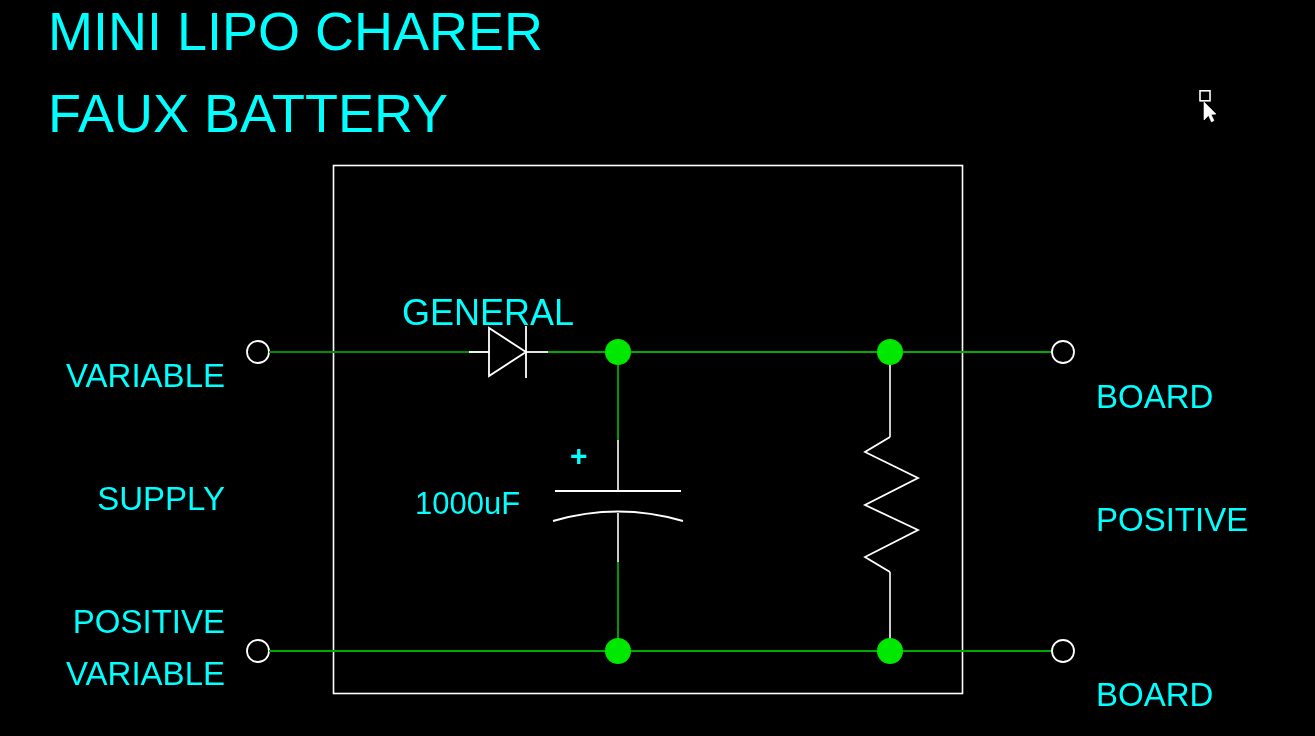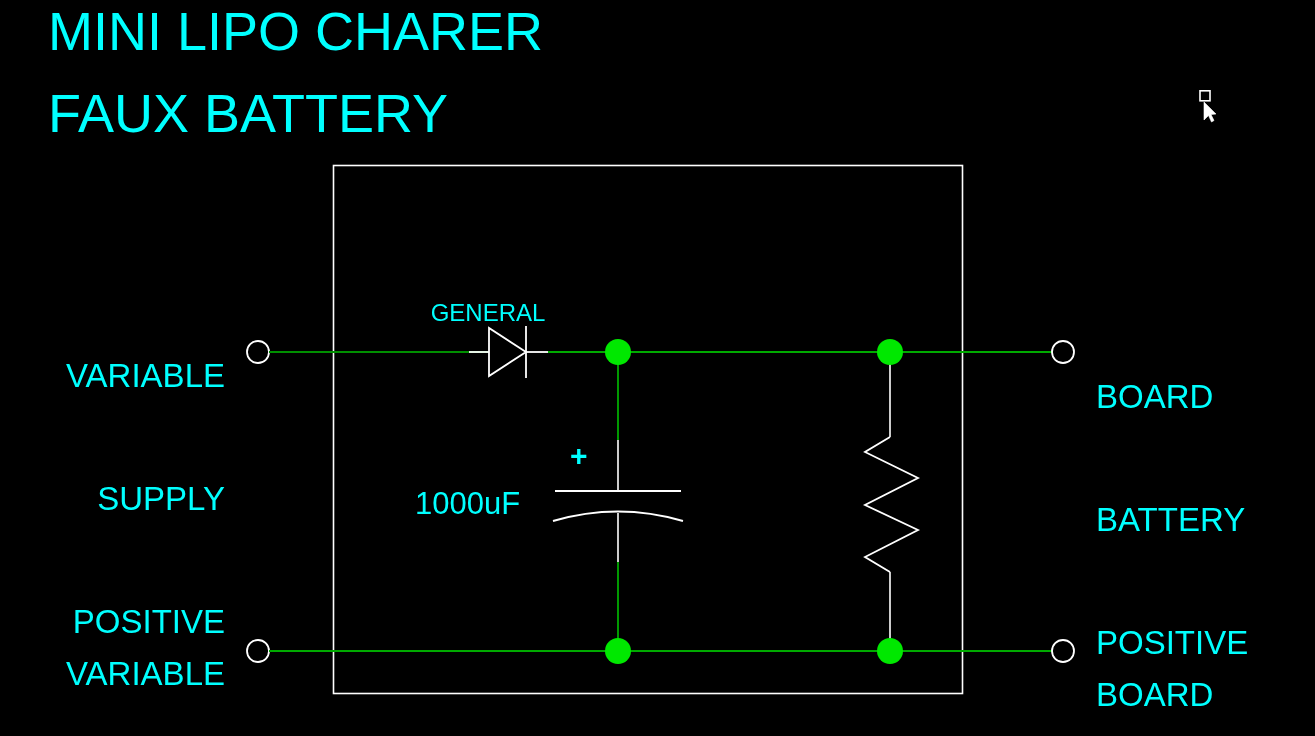--- a/index.html
+++ b/index.html
@@ -32,21 +32,21 @@
     padding-left: 32px;
   }
   .label-block {
     font-size: 33px;
     line-height: 41px;
   }
   .label-right-align { text-align: right; }
   .label-left-align  { text-align: left; }
 
   .comp-label {
-    font-size: 24px;
+    font-size: 36px;
     line-height: 41px;
     text-align: center;
   }
 
   svg.schematic {
     position: absolute;
     left: 0;
     top: 0;
     width: 1315px;
     height: 736px;
@@ -114,21 +114,20 @@
 
   <div class="txt label-block label-right-align" style="left:10px; top:571px; width:215px;">
     <div>VARIABLE</div>
     
     
     
   </div>
 
   <div class="txt label-block label-left-align" style="left:1096px; top:294px; width:215px;">
     <div>BOARD</div>
-    <div>BATTERY</div>
     <div>POSITIVE</div>
   </div>
 
   <div class="txt label-block label-left-align" style="left:1096px; top:592px; width:215px;">
     <div>BOARD</div>
     
     
   </div>
 
   <div class="txt comp-label" style="left:388px; top:210px; width:200px;">

